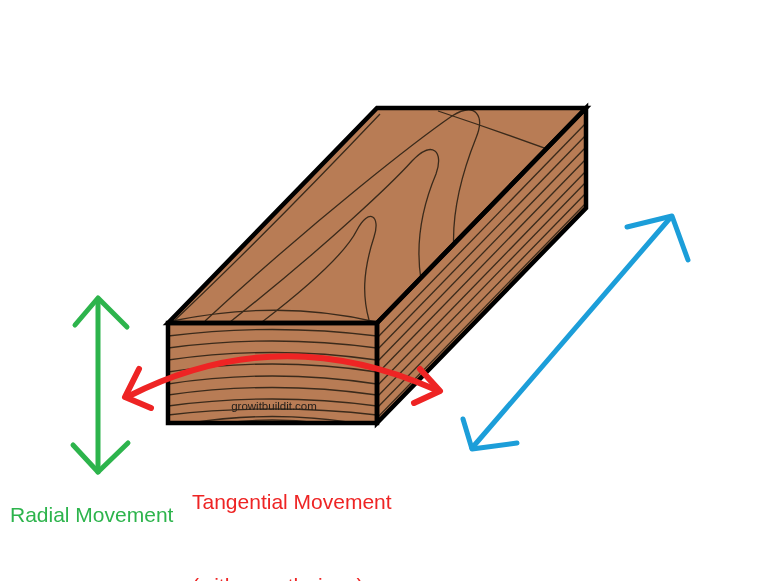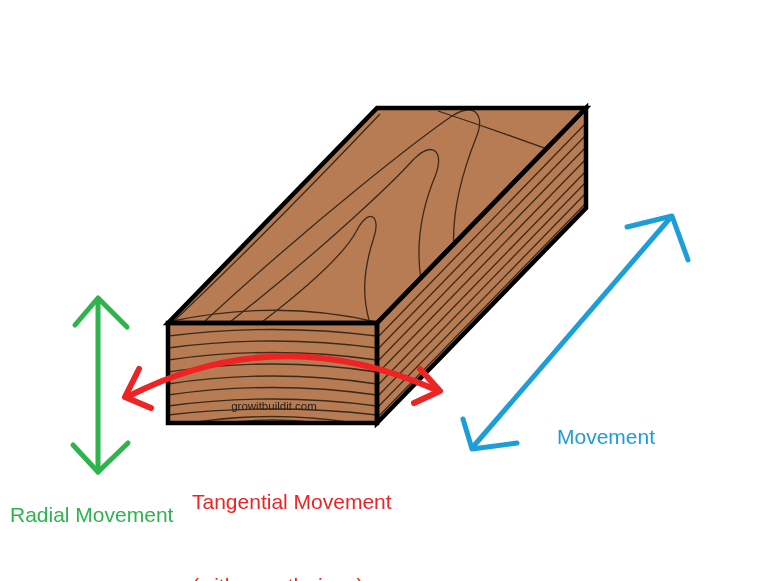--- a/index.html
+++ b/index.html
@@ -111,16 +111,15 @@
   <div class="watermark" style="color: rgb(38, 32, 27);">growitbuildit.com</div>
 
   <div class="label label-radial" style="color: rgb(45, 180, 76);">Radial Movement</div>
 
   <div class="label label-tangential" style="color: rgb(238, 36, 36);">
     <div>Tangential Movement</div>
     <div>(with growth rings)</div>
   </div>
 
   <div class="label label-longitudinal" style="color: rgb(28, 158, 217);">
-    <div>Movement</div>
   </div>
 
 </div>
 
 </body></html>

